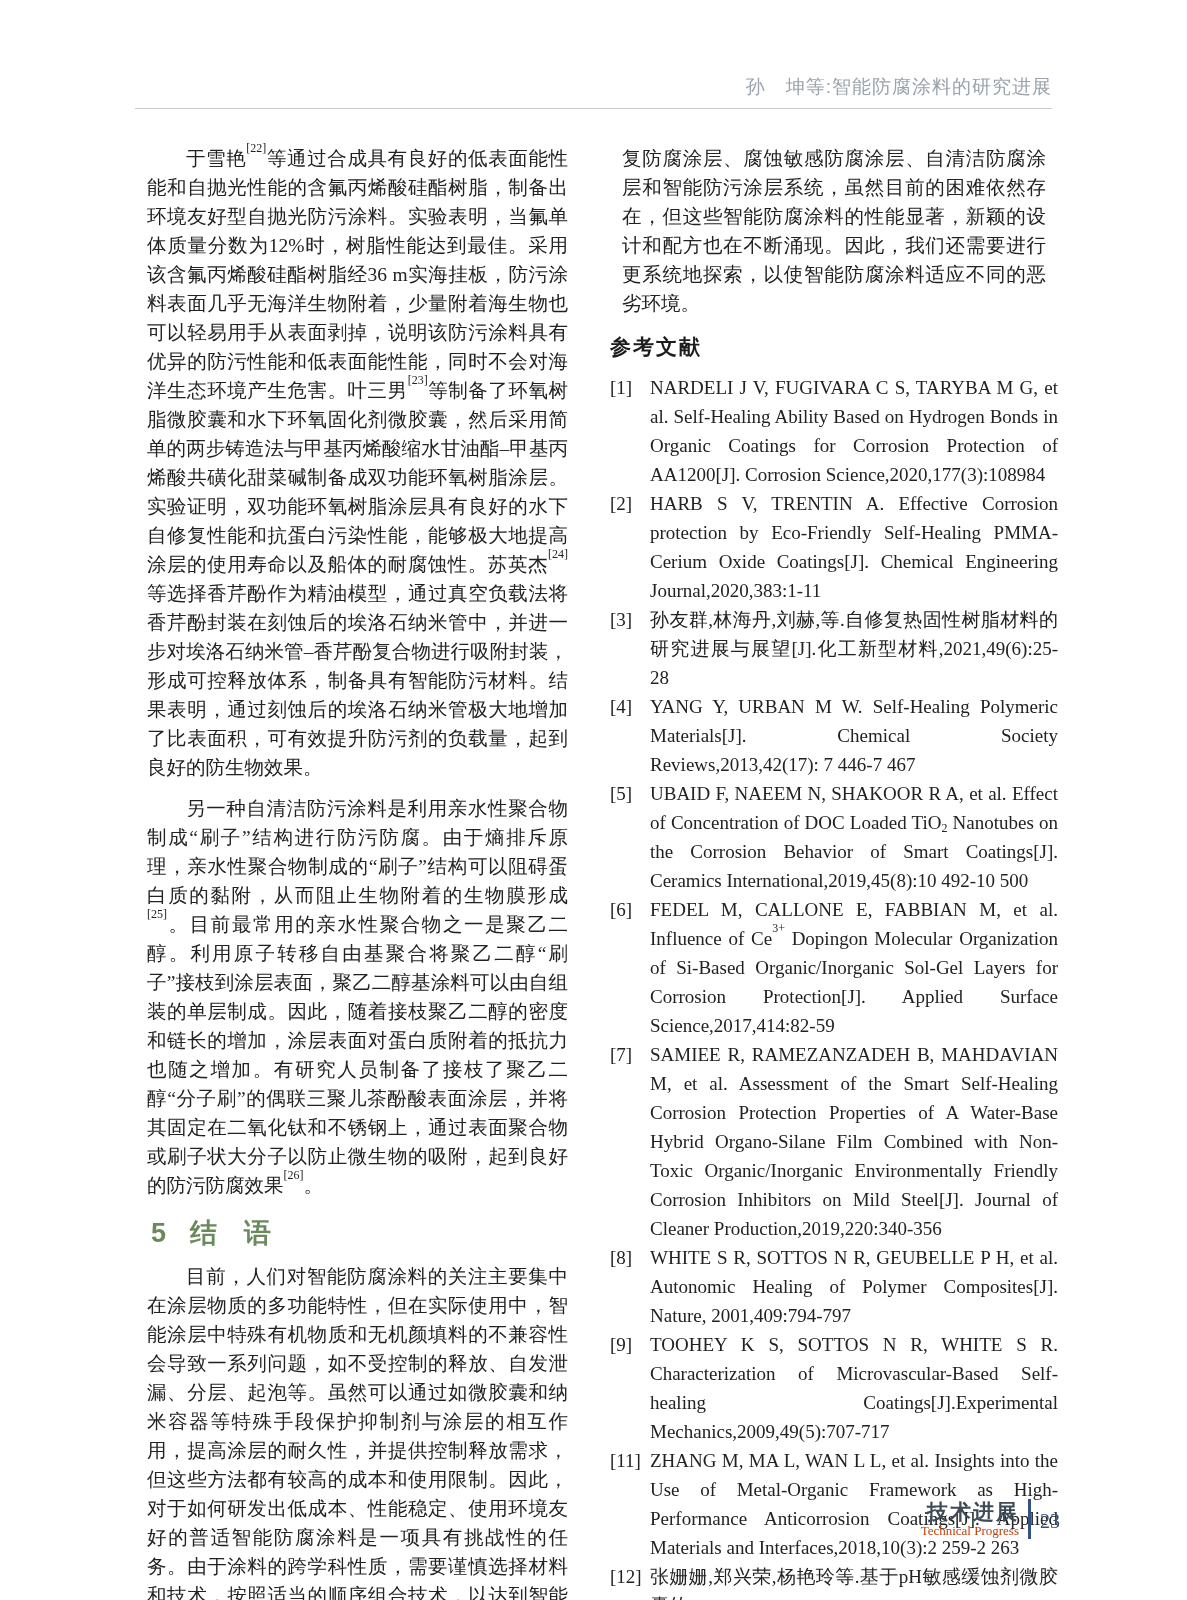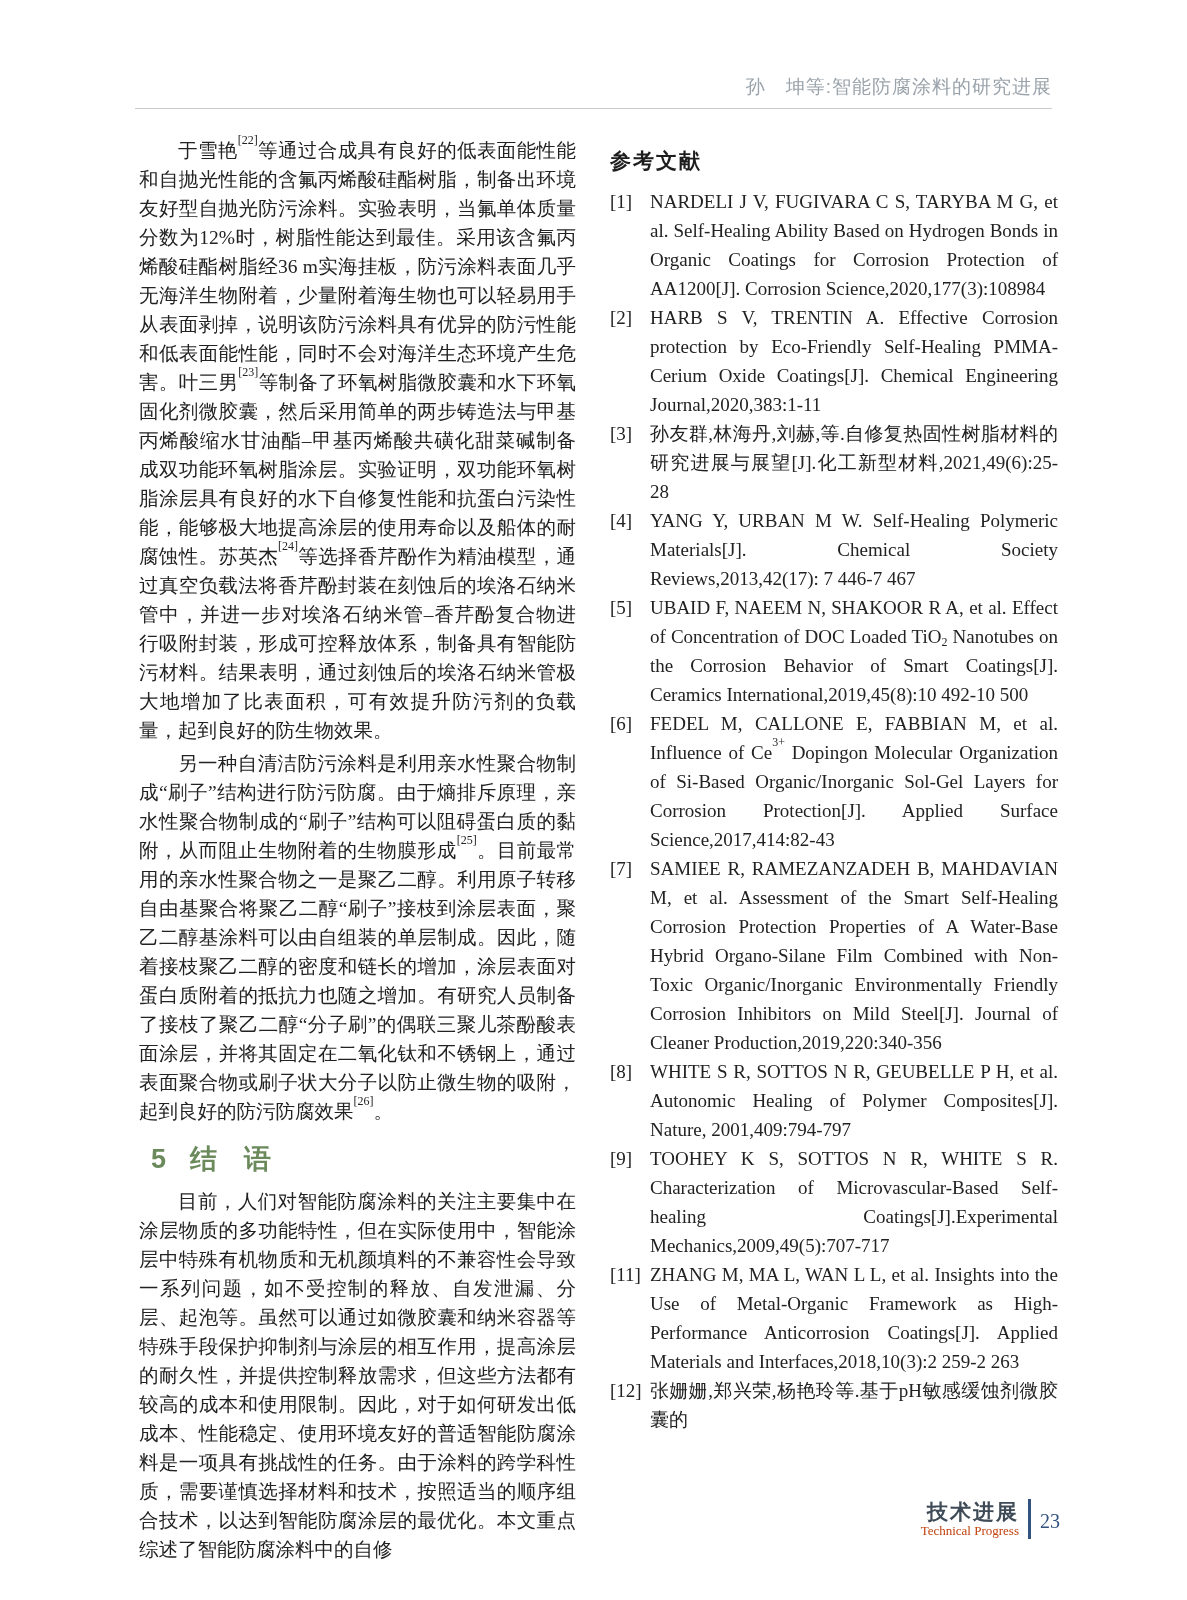--- a/index.html
+++ b/index.html
@@ -10,21 +10,21 @@
   .running-header {
     position:absolute; left:135px; top:74px; width:917px;
     text-align:right; font-size:19px; letter-spacing:1px; color:#9aa3ab;
     font-family:"Liberation Sans","DejaVu Sans",sans-serif;
     padding-bottom:8px; border-bottom:1px solid #c8cbcd;
   }
   .columns { position:absolute; left:135px; top:132px; width:923px; display:flex; }
   .col-left  { width:445px; margin-right:30px; }
   .col-right { width:448px; }
 
-  .body-par { margin:4px; font-size:19.5px; line-height:29px; text-align:justify; }
+  .body-par { margin:12px; font-size:19.5px; line-height:29px; text-align:justify; }
   .indent { text-indent:2em; }
   .body-par sup { font-size:12px; line-height:1; vertical-align:top; position:relative; top:-2px; }
 
   .section-heading {
     margin:16px 0 11px 16px; font-family:"Liberation Sans","DejaVu Sans",sans-serif;
     font-weight:bold; font-size:27px; line-height:34px; color:#6b8a5c;
   }
   .section-heading .sec-num { margin-right:24px; }
 
   .references-heading {
@@ -67,20 +67,21 @@
       <p class="body-par indent"><span>另一种自清洁防污涂料是利用亲水性聚合物制成“刷子”结构进行防污防腐。由于熵排斥原理，亲水性聚合物制成的“刷子”结构可以阻碍蛋白质的黏附，从而阻止生物附着的生物膜形成</span><sup>[25]</sup><span>。目前最常用的亲水性聚合物之一是聚乙二醇。利用原子转移自由基聚合将聚乙二醇“刷子”接枝到涂层表面，聚乙二醇基涂料可以由自组装的单层制成。因此，随着接枝聚乙二醇的密度和链长的增加，涂层表面对蛋白质附着的抵抗力也随之增加。有研究人员制备了接枝了聚乙二醇“分子刷”的偶联三聚儿茶酚酸表面涂层，并将其固定在二氧化钛和不锈钢上，通过表面聚合物或刷子状大分子以防止微生物的吸附，起到良好的防污防腐效果</span><sup>[26]</sup><span>。</span></p>
 
       <h2 class="section-heading">
         <span class="sec-num">5</span><span>结　语</span>
       </h2>
 
       <p class="body-par indent"><span>目前，人们对智能防腐涂料的关注主要集中在涂层物质的多功能特性，但在实际使用中，智能涂层中特殊有机物质和无机颜填料的不兼容性会导致一系列问题，如不受控制的释放、自发泄漏、分层、起泡等。虽然可以通过如微胶囊和纳米容器等特殊手段保护抑制剂与涂层的相互作用，提高涂层的耐久性，并提供控制释放需求，但这些方法都有较高的成本和使用限制。因此，对于如何研发出低成本、性能稳定、使用环境友好的普适智能防腐涂料是一项具有挑战性的任务。由于涂料的跨学科性质，需要谨慎选择材料和技术，按照适当的顺序组合技术，以达到智能防腐涂层的最优化。本文重点综述了智能防腐涂料中的自修</span></p>
     </div>
 
     <div class="col-right">
+      <p class="body-par"><span>复防腐涂层、腐蚀敏感防腐涂层、自清洁防腐涂层和智能防污涂层系统，虽然目前的困难依然存在，但这些智能防腐涂料的性能显著，新颖的设计和配方也在不断涌现。因此，我们还需要进行更系统地探索，以使智能防腐涂料适应不同的恶劣环境。</span></p>
 
       <h3 class="references-heading">参考文献</h3>
 
       <ol class="ref-list">
 
           <li class="ref-item">
             <span class="ref-label">[1]</span>
             <span class="ref-text"><span>NARDELI J V, FUGIVARA C S, TARYBA M G, et al. Self-Healing Ability Based on Hydrogen Bonds in Organic Coatings for Corrosion Protection of AA1200[J]. Corrosion Science,2020,177(3):108984</span></span>
           </li>
 
@@ -99,21 +100,21 @@
             <span class="ref-text"><span>YANG Y, URBAN M W. Self-Healing Polymeric Materials[J]. Chemical Society Reviews,2013,42(17): 7 446-7 467</span></span>
           </li>
 
           <li class="ref-item">
             <span class="ref-label">[5]</span>
             <span class="ref-text"><span>UBAID F, NAEEM N, SHAKOOR R A, et al. Effect of Concentration of DOC Loaded TiO</span><sub>2</sub><span> Nanotubes on the Corrosion Behavior of Smart Coatings[J]. Ceramics International,2019,45(8):10 492-10 500</span></span>
           </li>
 
           <li class="ref-item">
             <span class="ref-label">[6]</span>
-            <span class="ref-text"><span>FEDEL M, CALLONE E, FABBIAN M, et al. Influence of Ce</span><sup>3+</sup><span> Dopingon Molecular Organization of Si-Based Organic/Inorganic Sol-Gel Layers for Corrosion Protection[J]. Applied Surface Science,2017,414:82-43</span></span>
+            <span class="ref-text"><span>FEDEL M, CALLONE E, FABBIAN M, et al. Influence of Ce</span><sup>3+</sup><span> Dopingon Molecular Organization of Si-Based Organic/Inorganic Sol-Gel Layers for Corrosion Protection[J]. Applied Surface Science,2017,414:82-59</span></span>
           </li>
 
           <li class="ref-item">
             <span class="ref-label">[7]</span>
             <span class="ref-text"><span>SAMIEE R, RAMEZANZADEH B, MAHDAVIAN M, et al. Assessment of the Smart Self-Healing Corrosion Protection Properties of A Water-Base Hybrid Organo-Silane Film Combined with Non-Toxic Organic/Inorganic Environmentally Friendly Corrosion Inhibitors on Mild Steel[J]. Journal of Cleaner Production,2019,220:340-356</span></span>
           </li>
 
           <li class="ref-item">
             <span class="ref-label">[8]</span>
             <span class="ref-text"><span>WHITE S R, SOTTOS N R, GEUBELLE P H, et al. Autonomic Healing of Polymer Composites[J]. Nature, 2001,409:794-797</span></span>

